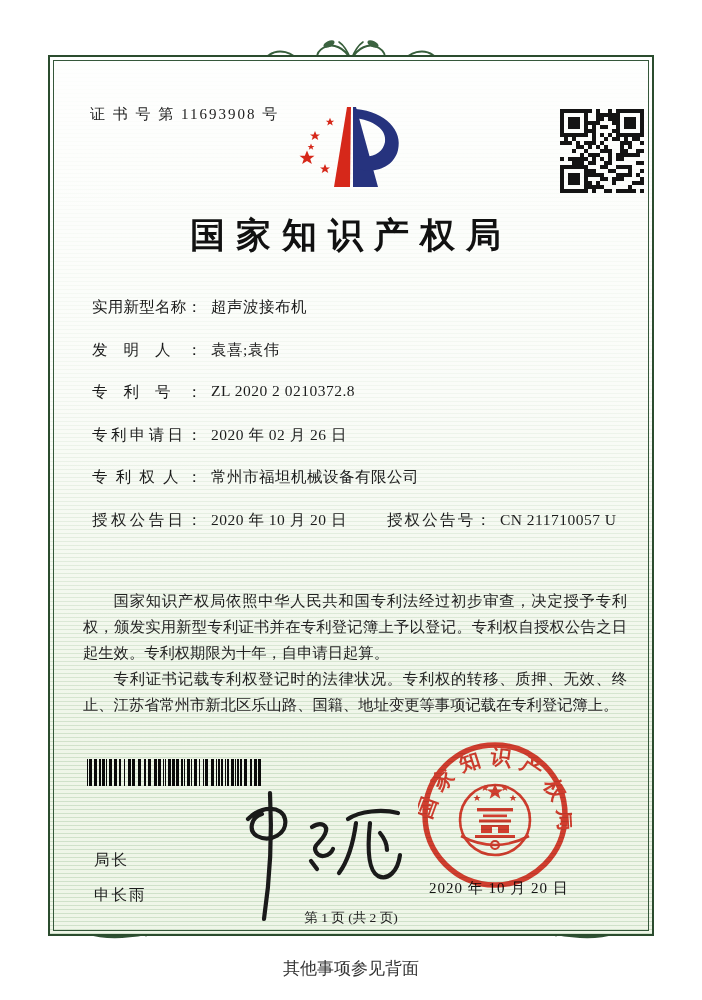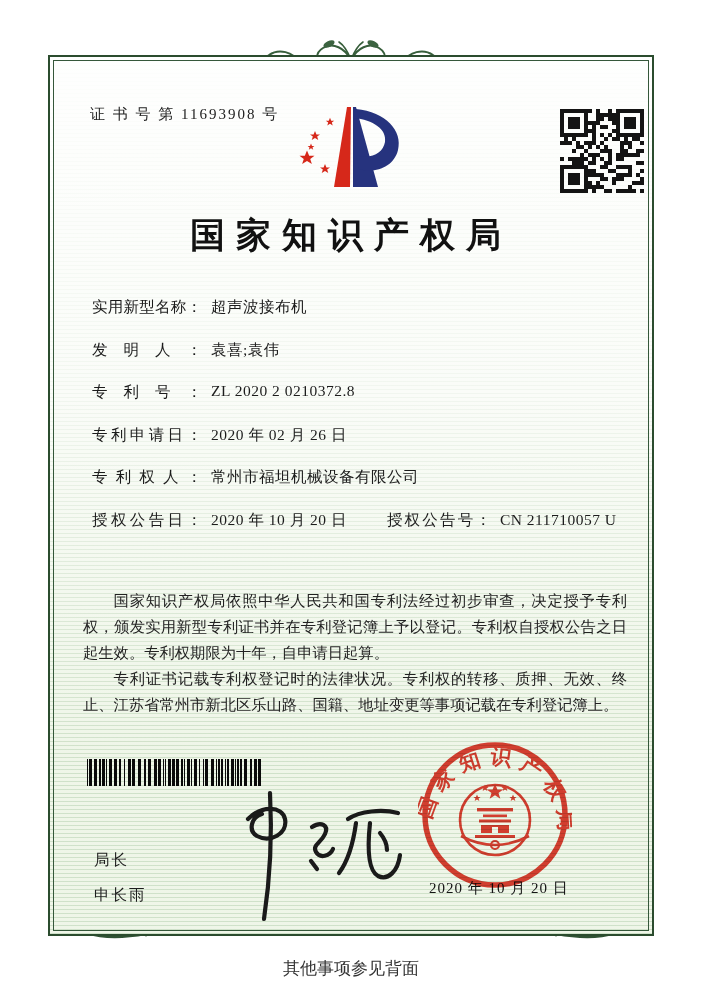--- a/index.html
+++ b/index.html
@@ -482,15 +482,16 @@
           <rect x="63" y="87" width="28" height="8"></rect>
           <rect x="74" y="89" width="6" height="6" fill="#ffffff"></rect>
           <rect x="57" y="97" width="40" height="3"></rect>
         </g>
         <path d="M43,98 Q77,116 111,98" fill="none" stroke-width="2.6"></path>
         <circle cx="77" cy="107" r="4" fill="none" stroke-width="2.2"></circle>
       </g>
     </svg>
   </div>
 
+  <div class="pageind">第 1 页 (共 2 页)</div>
 </div>
 
 <div class="backnote">其他事项参见背面</div>
 
 </body></html>

